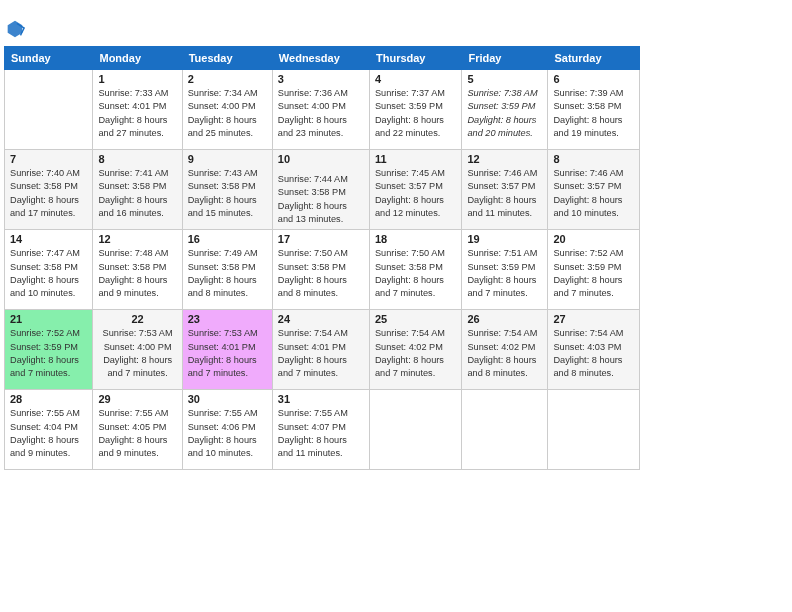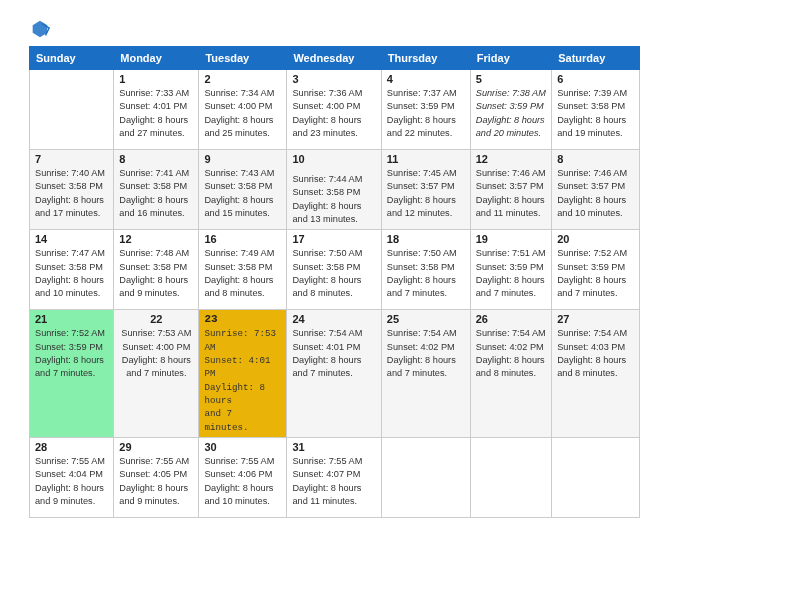--- a/index.html
+++ b/index.html
@@ -6,21 +6,21 @@
     body {
       width: 792px;
       height: 612px;
       font-family: Arial, sans-serif;
       background: #fff;
       overflow: hidden;
     }
     .page {
       width: 660px;
       height: 612px;
-      padding: 18px 20px 12px 29px;
+      padding: 18px 20px 12px 4px;
     }
     .header {
       display: flex;
       justify-content: space-between;
       align-items: flex-start;
       margin-bottom: 6px;
     }
     .logo {
       display: flex;
       align-items: center;
@@ -285,21 +285,21 @@
 Daylight: 8 hours
 and 7 minutes.</div>
           </td>
           <td style="background: rgb(245, 245, 245); text-align: center;">
             <span class="day-number">22</span>
             <div class="day-info" style="white-space: pre-line;">Sunrise: 7:53 AM
 Sunset: 4:00 PM
 Daylight: 8 hours
 and 7 minutes.</div>
           </td>
-          <td style="background: #eab308; font-family: Liberation Mono, monospace;">
+          <td style="background: #f0abfc;">
             <span class="day-number">23</span>
             <div class="day-info" style="white-space: pre-line;">Sunrise: 7:53 AM
 Sunset: 4:01 PM
 Daylight: 8 hours
 and 7 minutes.</div>
           </td>
           <td style="background: rgb(245, 245, 245);">
             <span class="day-number">24</span>
             <div class="day-info" style="white-space: pre-line;">Sunrise: 7:54 AM
 Sunset: 4:01 PM

